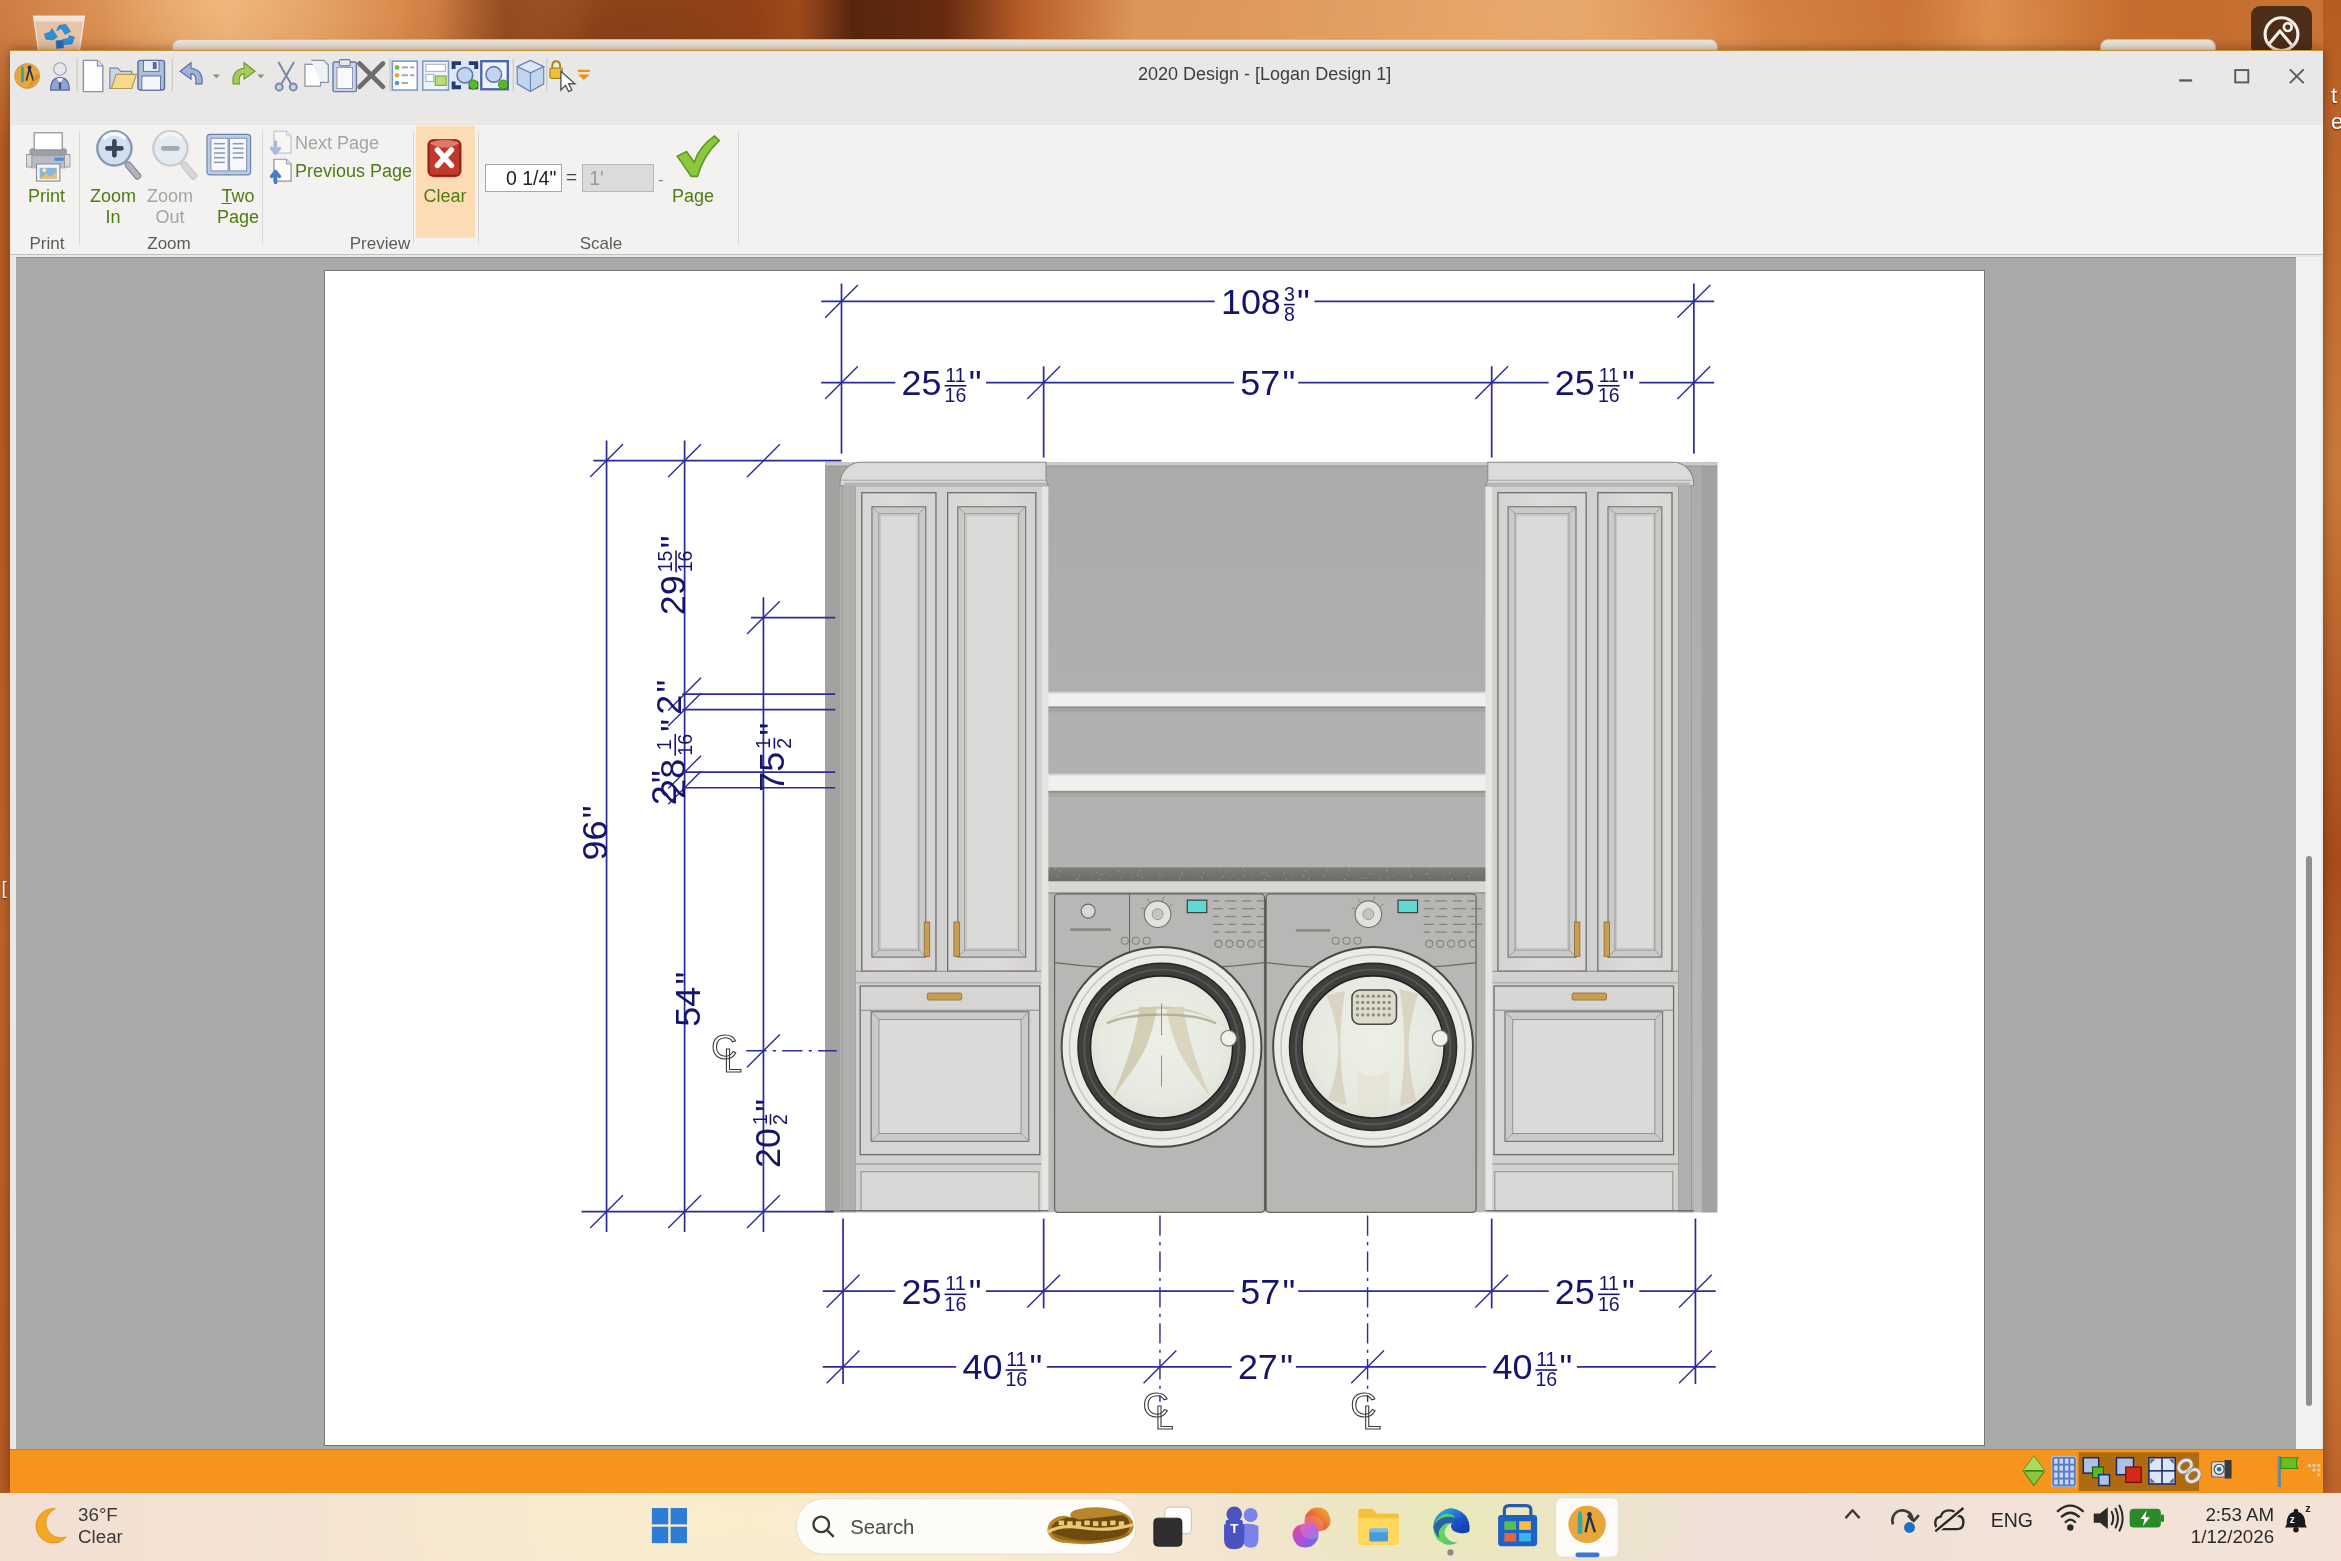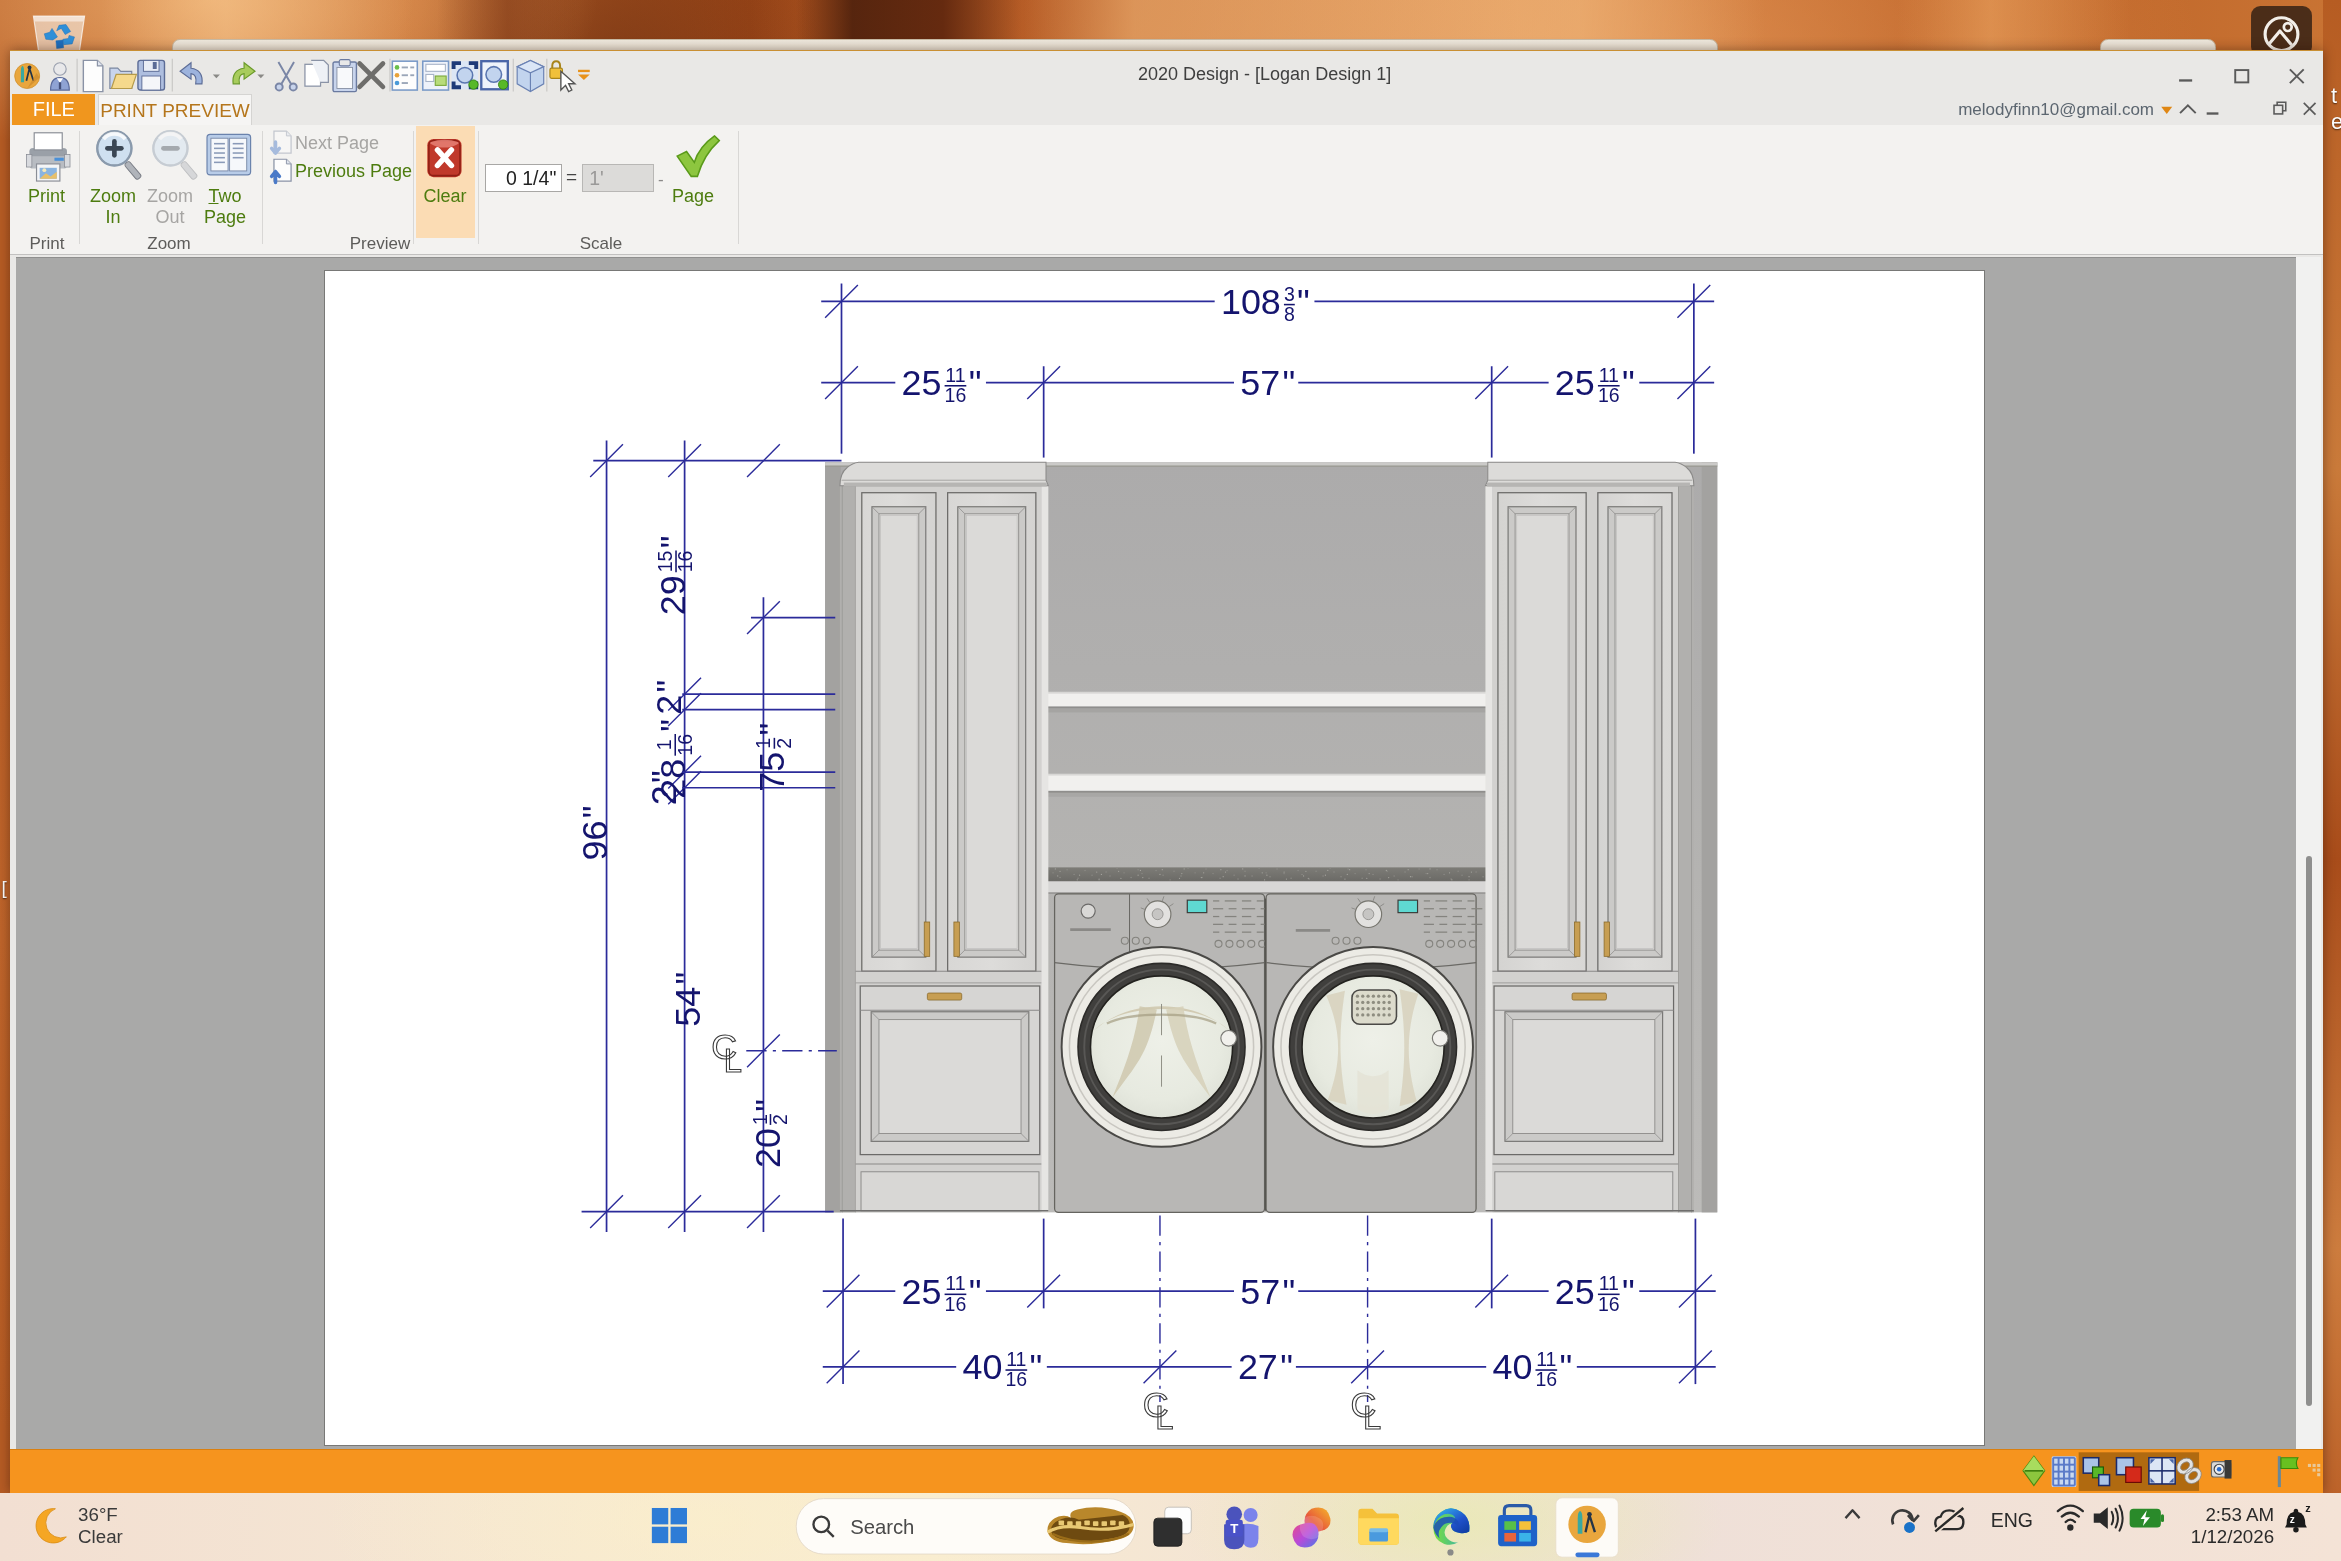--- a/index.html
+++ b/index.html
@@ -199,58 +199,39 @@
 
   <svg class="abs" style="left:2162px;top:15.6px" width="148" height="20" viewBox="0 0 190 26">
     <rect x="8" y="16" width="17" height="3" fill="#5a5a5a"></rect>
     <rect x="81" y="4" width="17" height="16" fill="none" stroke="#5a5a5a" stroke-width="2.5"></rect>
     <g stroke="#5a5a5a" stroke-width="2.5">
         <line x1="152" y1="3" x2="170" y2="21"></line>
         <line x1="170" y1="3" x2="152" y2="21"></line>
       </g>
   </svg>
 
-  <div id="tabrow">
-    <div id="filetab">FILE</div>
-    <div id="pptab">PRINT PREVIEW</div>
-
-    <div class="abs" style="right:169px;top:5.5px;font-size:17px;color:#5c6670">melodyfinn10@gmail.com</div>
-    <svg class="abs" style="left:2145px;top:4.7px" width="166" height="22" viewBox="0 0 212 28">
-      <polygon points="8,10 22,10 15,19" fill="#e08714"></polygon>
-      <path d="M32 18 L42 8 L52 18" fill="none" stroke="#5a5a5a" stroke-width="2.5"></path>
-      <rect x="66" y="17" width="15" height="3" fill="#5a5a5a"></rect>
-      <g fill="none" stroke="#5a5a5a" stroke-width="2">
-          <rect x="152" y="8" width="11" height="11"></rect>
-          <path d="M156 8 v-4 h11 v11 h-4"></path>
-        </g>
-      <g stroke="#5a5a5a" stroke-width="2.2">
-          <line x1="190" y1="5" x2="205" y2="20"></line>
-          <line x1="205" y1="5" x2="190" y2="20"></line>
-        </g>
-    </svg>
-  </div>
 
   <div id="ribbon">
 
     <div class="gsep" style="left:69px"></div>
     <div class="gsep" style="left:252px"></div>
     <div class="gsep" style="left:403px"></div>
     <div class="gsep" style="left:468px"></div>
     <div class="gsep" style="left:728px"></div>
 
     <div class="glabel" style="left:-41px">Print</div>
     <div class="glabel" style="left:81px">Zoom</div>
     <div class="glabel" style="left:292px">Preview</div>
     <div class="glabel" style="left:513px">Scale</div>
 
     <div class="blabel" style="left:5.5px;top:61px;width:62px">Print</div>
 
     <div class="blabel" style="left:72px;top:61px;width:62px">Zoom<br>In</div>
     <div class="blabel gray" style="left:129px;top:61px;width:62px">Zoom<br>Out</div>
-    <div class="blabel" style="left:184px;top:61px;width:62px"><u>T</u>wo<br>Page</div>
+    <div class="blabel" style="left:197px;top:61px;width:62px"><u>T</u>wo<br>Page</div>
 
     <div class="blabel gray" style="left:285px;top:7.8px;width:156px;text-align:left">Next Page</div>
     <div class="blabel" style="left:285px;top:36px;width:172px;text-align:left">Previous Page</div>
 
     <div class="abs" style="left:406px;top:0.8px;width:59px;height:112px;background:#fbdcb4"></div>
 <svg class="abs" style="left:0px;top:0px" width="749" height="130" viewBox="0 0 960 167">
 <g transform="translate(18,8)">
           <rect x="6" y="22" width="48" height="26" rx="4" fill="#b8bcc2"></rect>
           <rect x="6" y="22" width="48" height="10" rx="4" fill="#9aa0a8"></rect>
           <rect x="12" y="2" width="36" height="22" fill="#fff" stroke="#8a8e96" stroke-width="1.5"></rect>

